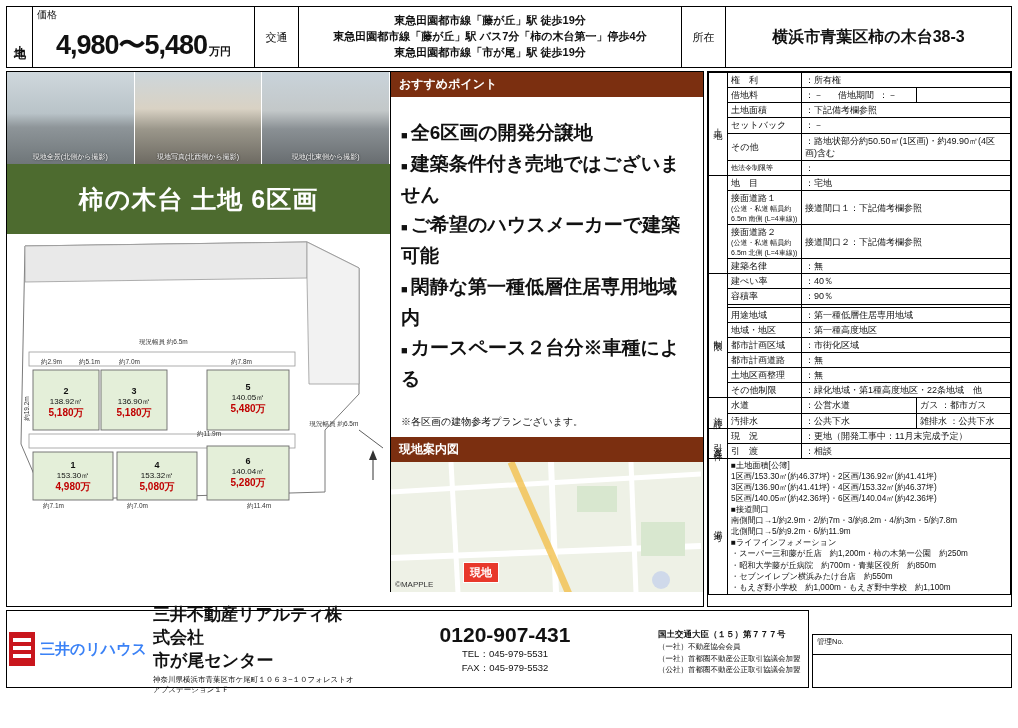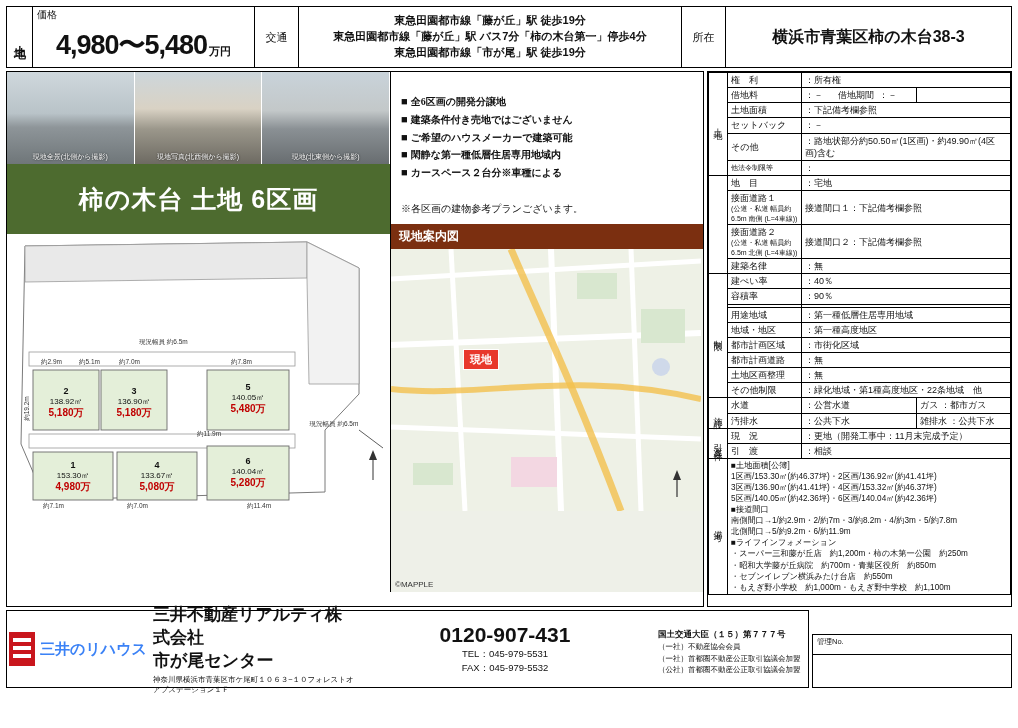--- a/index.html
+++ b/index.html
@@ -47,21 +47,21 @@
   .p2 { background:linear-gradient(180deg,#cdd6db 0%,#d9d2c4 40%,#9b978b 62%,#6d6a62 100%); }
   .p3 { background:linear-gradient(180deg,#c9d3da 0%,#c3c8c9 42%,#8a9094 62%,#686d70 100%); }
 
   .green-title { height:70px; background:#4d6b2f; color:#fff; display:flex; align-items:center; justify-content:center;
                  font-size:25px; font-weight:bold; letter-spacing:1px; }
   .sitemap { flex:1; position:relative; background:#fff; overflow:hidden; }
   .note-small { position:absolute; bottom:2px; right:4px; font-size:8px; color:#444; }
 
   .points-hd { background:#7b2f10; color:#fff; font-size:12px; font-weight:bold; padding:4px 8px; }
   .points { padding:10px 8px 6px 10px; }
-  .points li { list-style:none; font-size:10px; font-weight:bold; line-height:1.62;font-family:Liberation Serif, serif; }
+  .points li { list-style:none; font-size:19px; font-weight:bold; line-height:1.62; }
   .points li:before { content:"■"; font-size:11px; margin-right:3px; }
   .pnote { font-size:10px; padding:3px 0 6px 10px; }
   .map-hd { background:#7b2f10; color:#fff; font-size:12px; font-weight:bold; padding:4px 8px; margin-top:2px; }
   .map { flex:1; position:relative; background:#eef0e8; overflow:hidden; }
   .map .genchi { position:absolute; left:72px; top:100px; background:#e8382b; color:#fff; font-size:11px; font-weight:bold;
                  padding:2px 6px; border:1px solid #fff; }
   .map .mapple { position:absolute; left:4px; bottom:3px; font-size:8px; color:#333; }
 
   
   table.spec { width:100%; border-collapse:collapse; font-size:9px; }
@@ -204,32 +204,33 @@
               <div>140.05㎡</div>
               <div class="p">5,480万</div>
             </div>
             <div class="lotlabel" style="left:26px; top:226px; width:80px;">
               <div class="n">1</div>
               <div>153.30㎡</div>
               <div class="p">4,980万</div>
             </div>
             <div class="lotlabel" style="left:110px; top:226px; width:80px;">
               <div class="n">4</div>
-              <div>133.67㎡</div>
+              <div>153.32㎡</div>
               <div class="p">5,080万</div>
             </div>
             <div class="lotlabel" style="left:200px; top:222px; width:82px;">
               <div class="n">6</div>
               <div>140.04㎡</div>
               <div class="p">5,280万</div>
             </div>
           </div>
         </div>
 
         <div class="rcol">
+          <div class="points-hd">おすすめポイント</div>
           <ul class="points">
             <li>全6区画の開発分譲地</li>
             <li>建築条件付き売地ではございません</li>
             <li>ご希望のハウスメーカーで建築可能</li>
             <li>閑静な第一種低層住居専用地域内</li>
             <li>カースペース２台分※車種による</li>
           </ul>
           <div class="pnote">※各区画の建物参考プランございます。</div>
           <div class="map-hd">現地案内図</div>
           <div class="map">

